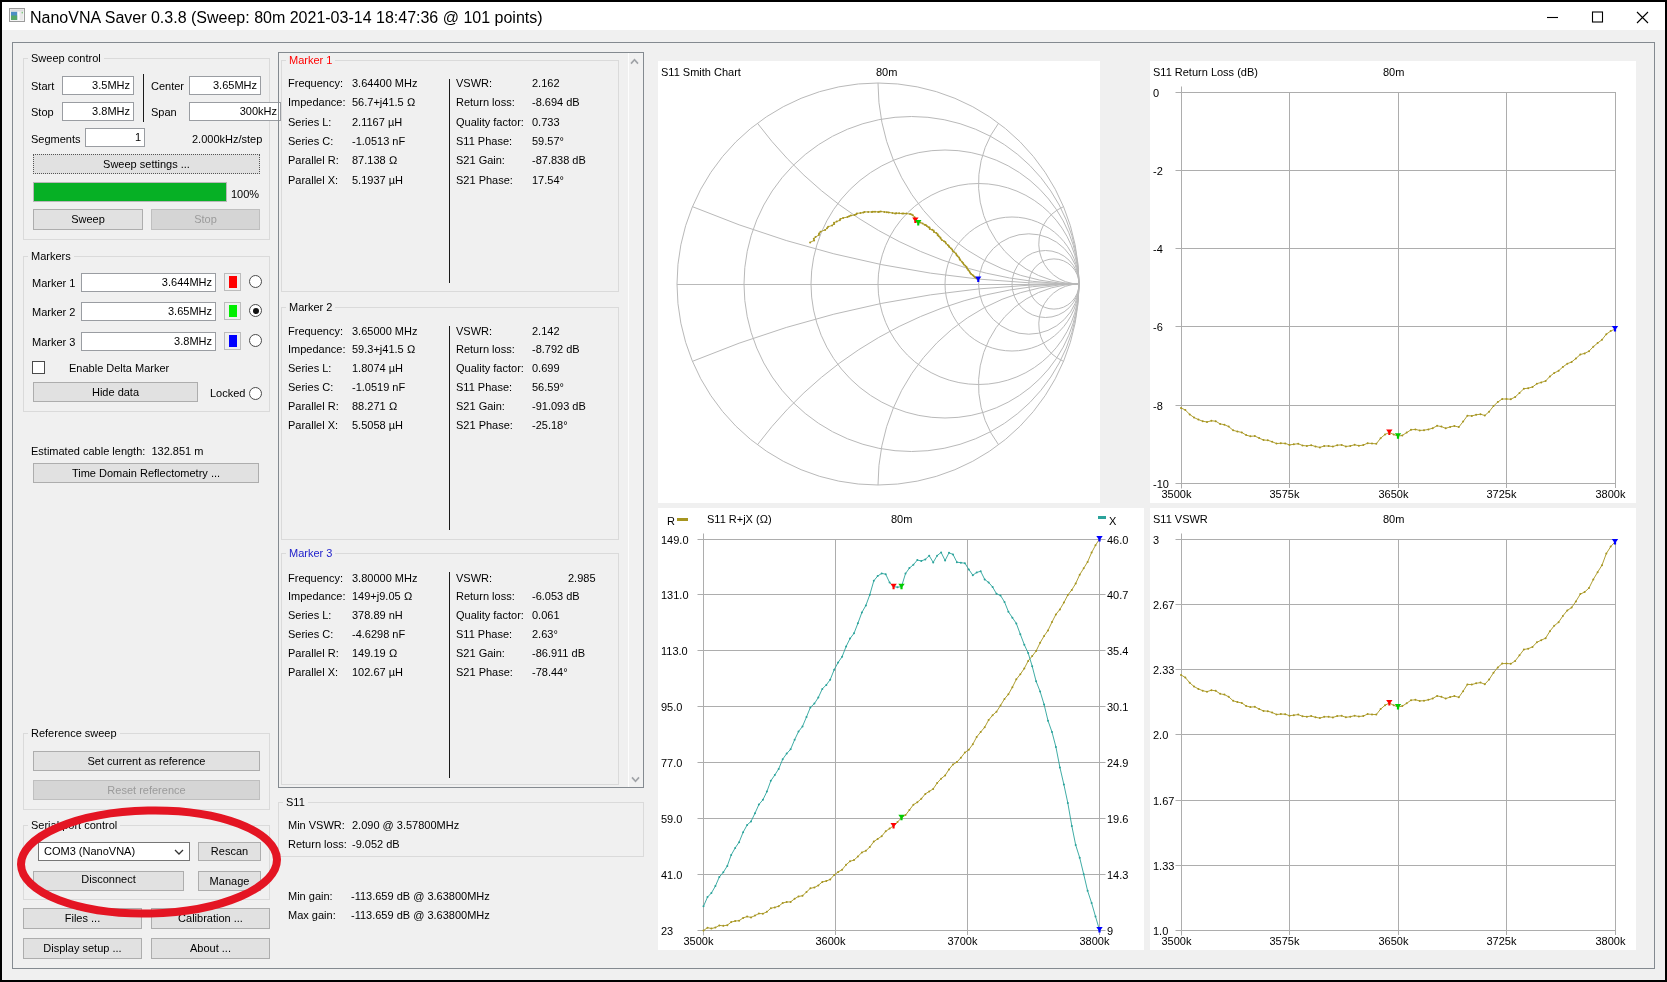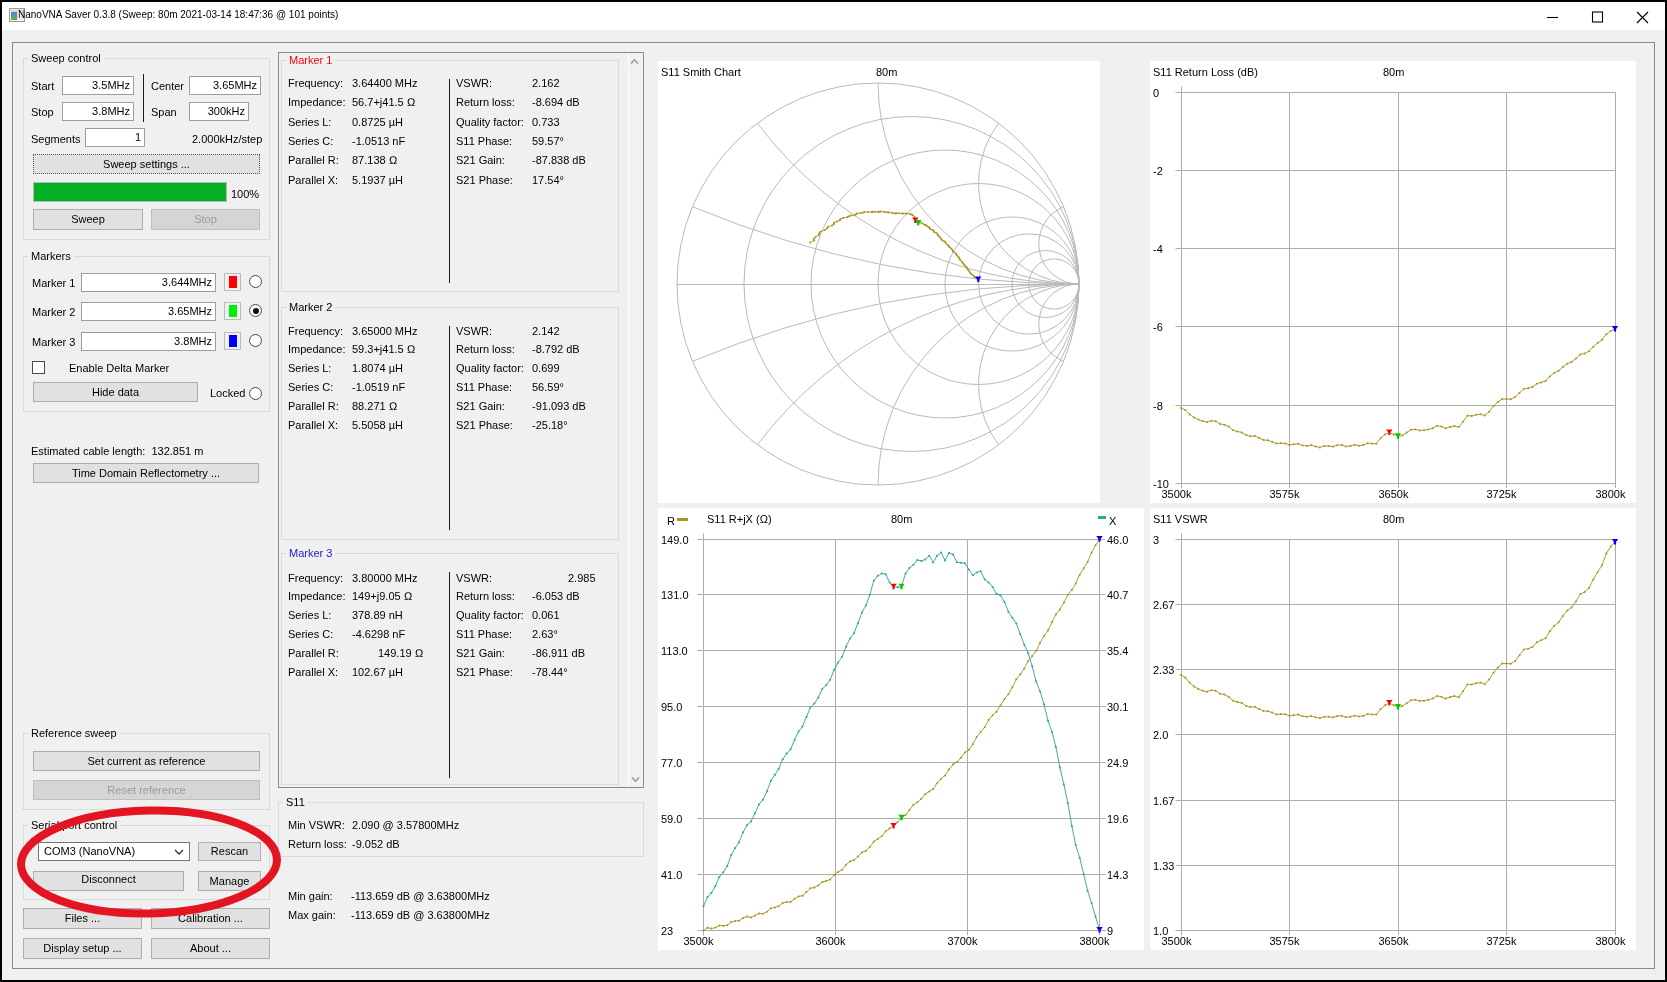--- a/index.html
+++ b/index.html
@@ -1,20 +1,20 @@
 <!DOCTYPE html>
 <html><head><meta charset="utf-8"><style>
 *{margin:0;padding:0;box-sizing:border-box}
 html,body{width:1667px;height:982px;overflow:hidden;background:#fff;
   font-family:"Liberation Sans",sans-serif;font-size:11px;color:#000;
   -webkit-font-smoothing:antialiased}
 .abs{position:absolute}
 #win{position:absolute;left:0;top:0;width:1667px;height:982px;background:#f0f0f0}
 #titlebar{position:absolute;left:0;top:0;width:1667px;height:30px;background:#fff}
-#titletext{position:absolute;left:18px;top:9px;font-size:10px;white-space:pre}
+#titletext{position:absolute;left:30px;top:9px;font-size:16px;white-space:pre}
 #client{position:absolute;left:0;top:30px;width:1667px;height:950px;background:#f0f0f0}
 #frame{position:absolute;left:12px;top:12px;width:1643px;height:927px;border:1px solid #848a90}
 .winborder{position:absolute;background:#000;z-index:50}
 .gbox{position:absolute;border:1px solid #dadada}
 .gtitle{position:absolute;top:-7px;left:4px;background:#f0f0f0;padding:0 3px;white-space:pre}
 .lab{position:absolute;white-space:pre}
 .inp{position:absolute;background:#fff;border:1px solid #9a9da2;text-align:right;padding:2px 3px 0 0}
 .btn{position:absolute;background:#e1e1e1;border:1px solid #adadad;text-align:center;white-space:pre}
 .btn.dis{background:#d5d5d5;border-color:#bfbfbf;color:#9b9b9b}
 .radio{position:absolute;width:13px;height:13px;border:1px solid #4a4a4a;border-radius:50%;background:#fff}
@@ -55,21 +55,21 @@
 <div class="gbox" style="left:23px;top:28px;width:247px;height:182px">
         <span class="gtitle">Sweep control</span>
       </div>
 <div class="lab" style="left:31px;top:50px;">Start</div>
 <div class="inp" style="left:62px;top:46px;width:72px;height:19px">3.5MHz</div>
 <div class="lab" style="left:151px;top:50px;">Center</div>
 <div class="inp" style="left:189px;top:46px;width:72px;height:19px">3.65MHz</div>
 <div class="lab" style="left:31px;top:76px;">Stop</div>
 <div class="inp" style="left:62px;top:72px;width:72px;height:19px">3.8MHz</div>
 <div class="lab" style="left:151px;top:76px;">Span</div>
-<div class="inp" style="left:189px;top:72px;width:60px;height:19px">300kHz</div>
+<div class="inp" style="left:189px;top:72px;width:92px;height:19px">300kHz</div>
 <div class="vline" style="left:143px;top:44px;height:48px"></div>
 <div class="lab" style="left:31px;top:103px;">Segments</div>
 <div class="inp" style="left:85px;top:98px;width:60px;height:19px">1</div>
 <div class="lab" style="left:192px;top:103px;">2.000kHz/step</div>
 <div class="btn" style="left:33px;top:124px;width:227px;height:20px;padding-top:3px;border:1px dotted #555">Sweep settings ...</div>
 <div class="abs" style="left:33px;top:152px;width:194px;height:20px;border:1px solid #b9b9b9;background:#06b025"></div>
 <div class="lab" style="left:231px;top:158px;">100%</div>
 <div class="btn" style="left:33px;top:179px;width:110px;height:21px;padding-top:3px;">Sweep</div>
 <div class="btn dis" style="left:151px;top:179px;width:109px;height:21px;padding-top:3px;">Stop</div>
 <div class="gbox" style="left:23px;top:226px;width:247px;height:156px">
@@ -134,21 +134,21 @@
       </div>
 <div class="lab" style="left:288px;top:47px;">Frequency:</div>
 <div class="lab" style="left:352px;top:47px;">3.64400 MHz</div>
 <div class="lab" style="left:456px;top:47px;">VSWR:</div>
 <div class="lab" style="left:532px;top:47px;">2.162</div>
 <div class="lab" style="left:288px;top:66.3px;">Impedance:</div>
 <div class="lab" style="left:352px;top:66.3px;">56.7+j41.5 Ω</div>
 <div class="lab" style="left:456px;top:66.3px;">Return loss:</div>
 <div class="lab" style="left:532px;top:66.3px;">-8.694 dB</div>
 <div class="lab" style="left:288px;top:85.6px;">Series L:</div>
-<div class="lab" style="left:352px;top:85.6px;">0.8725 µH</div>
+<div class="lab" style="left:352px;top:85.6px;">2.1167 µH</div>
 <div class="lab" style="left:456px;top:85.6px;">Quality factor:</div>
 <div class="lab" style="left:532px;top:85.6px;">0.733</div>
 <div class="lab" style="left:288px;top:104.9px;">Series C:</div>
 <div class="lab" style="left:352px;top:104.9px;">-1.0513 nF</div>
 <div class="lab" style="left:456px;top:104.9px;">S11 Phase:</div>
 <div class="lab" style="left:532px;top:104.9px;">59.57°</div>
 <div class="lab" style="left:288px;top:124.19999999999999px;">Parallel R:</div>
 <div class="lab" style="left:352px;top:124.19999999999999px;">87.138 Ω</div>
 <div class="lab" style="left:456px;top:124.19999999999999px;">S21 Gain:</div>
 <div class="lab" style="left:532px;top:124.19999999999999px;">-87.838 dB</div>
@@ -198,21 +198,21 @@
 <div class="lab" style="left:532px;top:560.4px;">-6.053 dB</div>
 <div class="lab" style="left:288px;top:579.3px;">Series L:</div>
 <div class="lab" style="left:352px;top:579.3px;">378.89 nH</div>
 <div class="lab" style="left:456px;top:579.3px;">Quality factor:</div>
 <div class="lab" style="left:532px;top:579.3px;">0.061</div>
 <div class="lab" style="left:288px;top:598.2px;">Series C:</div>
 <div class="lab" style="left:352px;top:598.2px;">-4.6298 nF</div>
 <div class="lab" style="left:456px;top:598.2px;">S11 Phase:</div>
 <div class="lab" style="left:532px;top:598.2px;">2.63°</div>
 <div class="lab" style="left:288px;top:617.1px;">Parallel R:</div>
-<div class="lab" style="left:352px;top:617.1px;margin-left:26px;">149.19 Ω</div>
+<div class="lab" style="left:352px;top:617.1px;">149.19 Ω</div>
 <div class="lab" style="left:456px;top:617.1px;">S21 Gain:</div>
 <div class="lab" style="left:532px;top:617.1px;">-86.911 dB</div>
 <div class="lab" style="left:288px;top:636.0px;">Parallel X:</div>
 <div class="lab" style="left:352px;top:636.0px;">102.67 µH</div>
 <div class="lab" style="left:456px;top:636.0px;">S21 Phase:</div>
 <div class="lab" style="left:532px;top:636.0px;">-78.44°</div>
 <div class="vline" style="left:449px;top:542px;height:206px"></div>
 <div class="gbox" style="left:278px;top:772px;width:366px;height:55px">
         <span class="gtitle">S11</span>
       </div>

